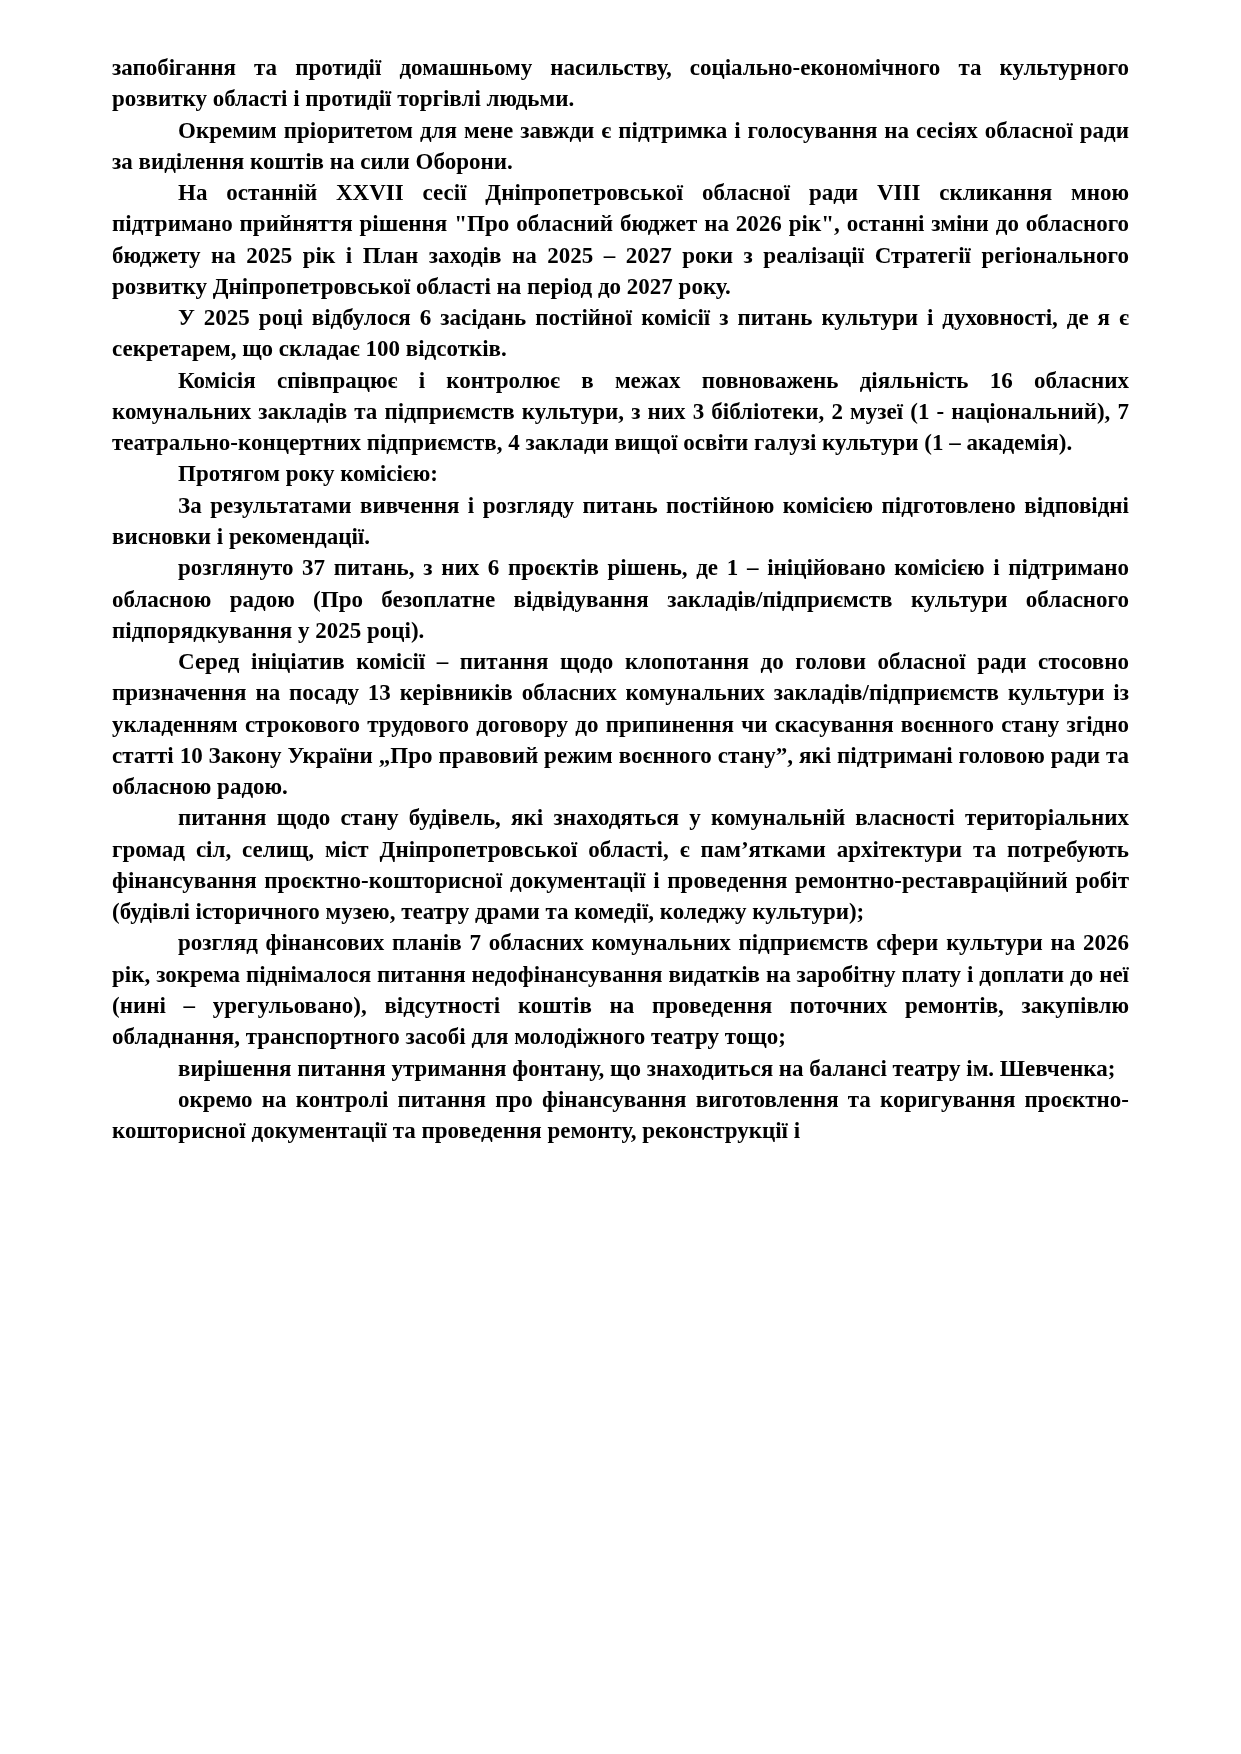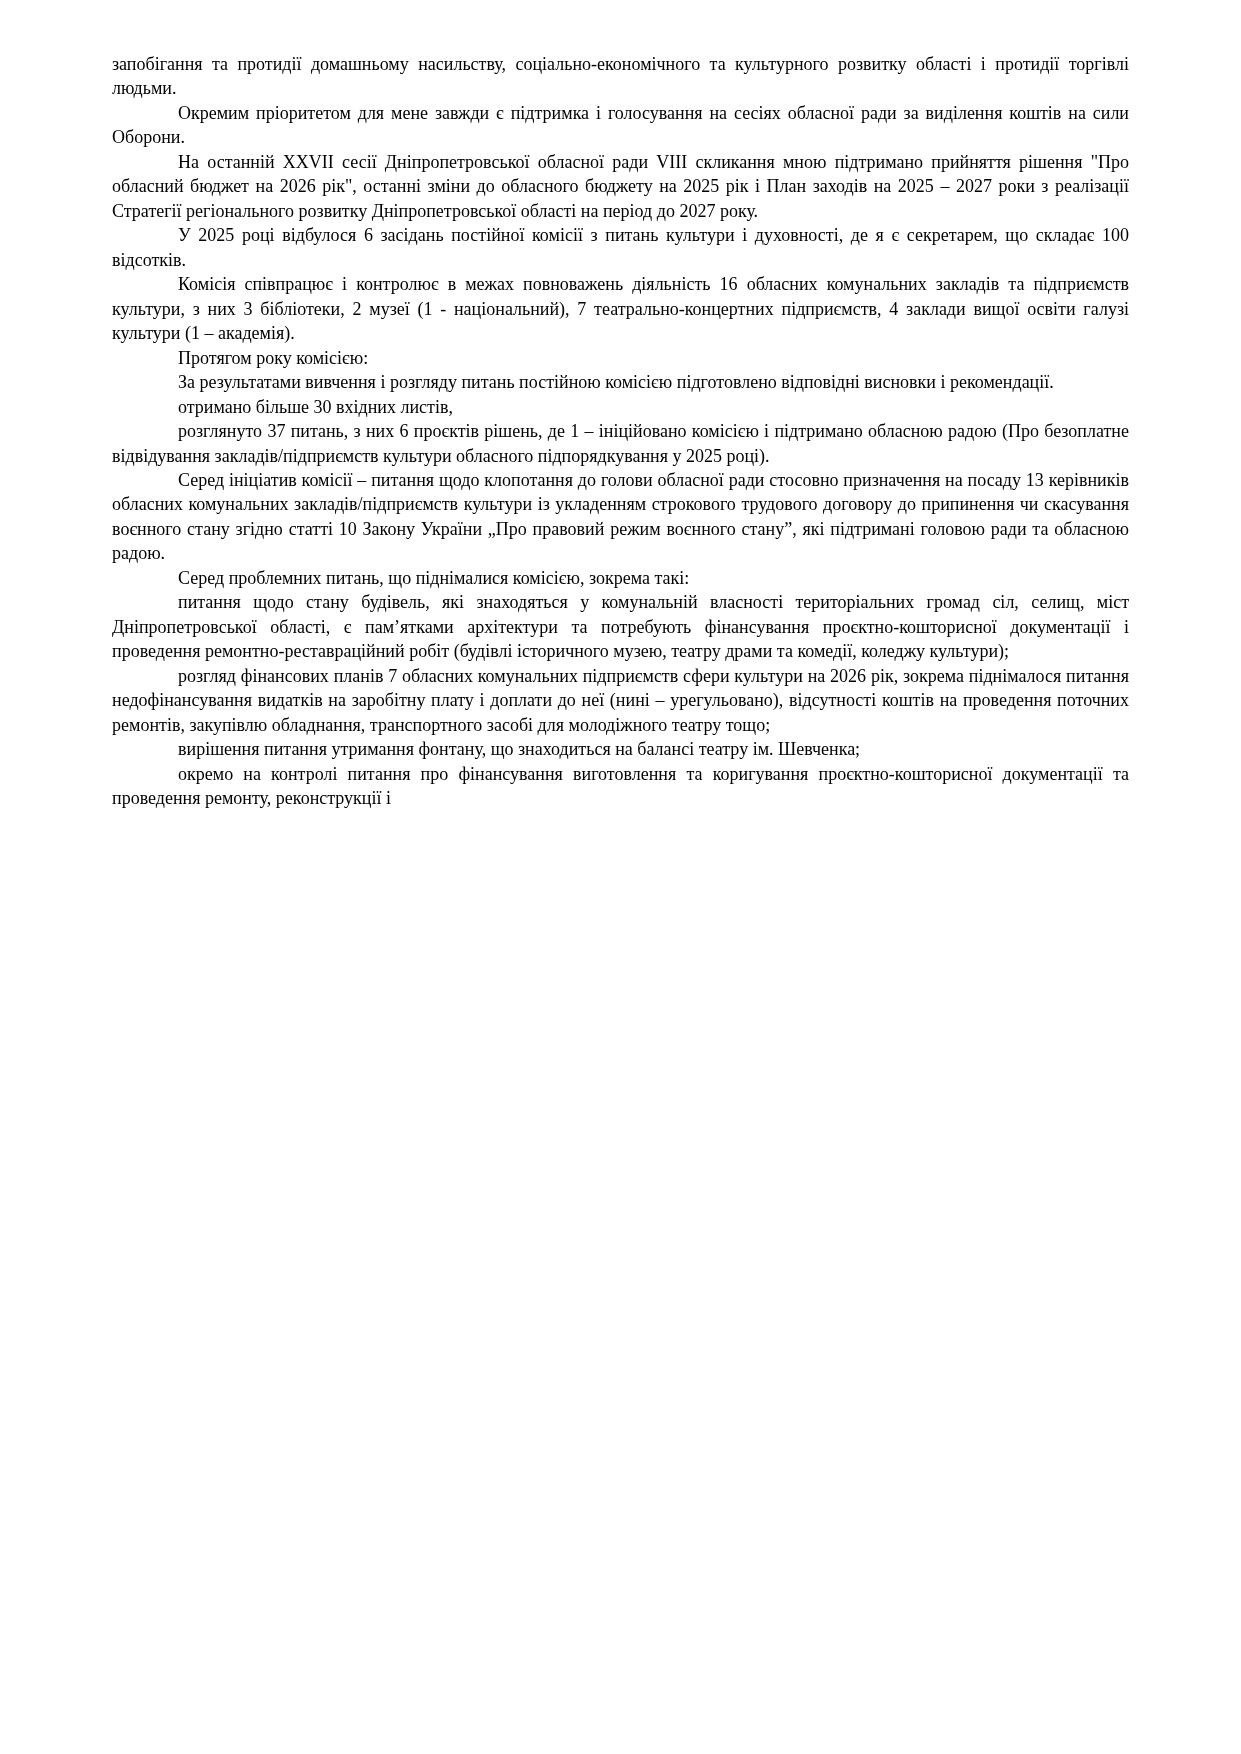--- a/index.html
+++ b/index.html
@@ -14,24 +14,25 @@
     color: #000000;
   }
   .page {
     box-sizing: border-box;
     width: 1241px;
     min-height: 1754px;
     padding: 52px 112px 60px 112px;
     background: #ffffff;
   }
   .doc-body {
-    font-size: 18px;
+    font-size: 23px;
     line-height: 1.36;
     text-align: justify;
     text-justify: inter-word;
+    font-weight: bold;
   }
   p {
     margin: 0;
     padding: 0;
     text-align: justify;
     text-justify: inter-word;
   }
   p.indent {
     text-indent: 66px;
   }
@@ -44,22 +45,20 @@
 
 <div class="page">
   <div class="doc-body">
     <p class="noindent">запобігання та протидії домашньому насильству, соціально-економічного та культурного розвитку області і протидії торгівлі людьми.</p>
     <p class="indent">Окремим пріоритетом для мене завжди є підтримка і голосування на сесіях обласної ради за виділення коштів на сили Оборони.</p>
     <p class="indent">На останній XXVII сесії Дніпропетровської обласної ради VIII скликання мною підтримано прийняття рішення "Про обласний бюджет на 2026 рік", останні зміни до обласного бюджету на 2025 рік і План заходів на 2025 – 2027 роки з реалізації Стратегії регіонального розвитку Дніпропетровської області на період до 2027 року.</p>
     <p class="indent">У 2025 році відбулося 6 засідань постійної комісії з питань культури і духовності, де я є секретарем, що складає 100 відсотків.</p>
     <p class="indent">Комісія співпрацює і контролює в межах повноважень діяльність 16 обласних комунальних закладів та підприємств культури, з них 3 бібліотеки, 2 музеї (1 - національний), 7 театрально-концертних підприємств, 4 заклади вищої освіти галузі культури (1 – академія).</p>
     <p class="indent">Протягом року комісією:</p>
     <p class="indent">За результатами вивчення і розгляду питань постійною комісією підготовлено відповідні висновки і рекомендації.</p>
-    <p class="indent">отримано більше 30 вхідних листів,</p>
     <p class="indent">розглянуто 37 питань, з них 6 проєктів рішень, де 1 – ініційовано комісією і підтримано обласною радою (Про безоплатне відвідування закладів/підприємств культури обласного підпорядкування у 2025 році).</p>
     <p class="indent">Серед ініціатив комісії – питання щодо клопотання до голови обласної ради стосовно призначення на посаду 13 керівників обласних комунальних закладів/підприємств культури із укладенням строкового трудового договору до припинення чи скасування воєнного стану згідно статті 10 Закону України „Про правовий режим воєнного стану”, які підтримані головою ради та обласною радою.</p>
-    <p class="indent">Серед проблемних питань, що піднімалися комісією, зокрема такі:</p>
     <p class="indent">питання щодо стану будівель, які знаходяться у комунальній власності територіальних громад сіл, селищ, міст Дніпропетровської області, є пам’ятками архітектури та потребують фінансування проєктно-кошторисної документації і проведення ремонтно-реставраційний робіт (будівлі історичного музею, театру драми та комедії, коледжу культури);</p>
     <p class="indent">розгляд фінансових планів 7 обласних комунальних підприємств сфери культури на 2026 рік, зокрема піднімалося питання недофінансування видатків на заробітну плату  і доплати до неї (нині – урегульовано), відсутності коштів на проведення поточних ремонтів, закупівлю обладнання, транспортного засобі для молодіжного театру тощо;</p>
     <p class="indent">вирішення питання утримання фонтану, що знаходиться на балансі театру ім. Шевченка;</p>
     <p class="indent">окремо на контролі питання про фінансування виготовлення та коригування проєктно-кошторисної документації та проведення ремонту, реконструкції і</p>
   </div>
 </div>
 
 </body></html>

